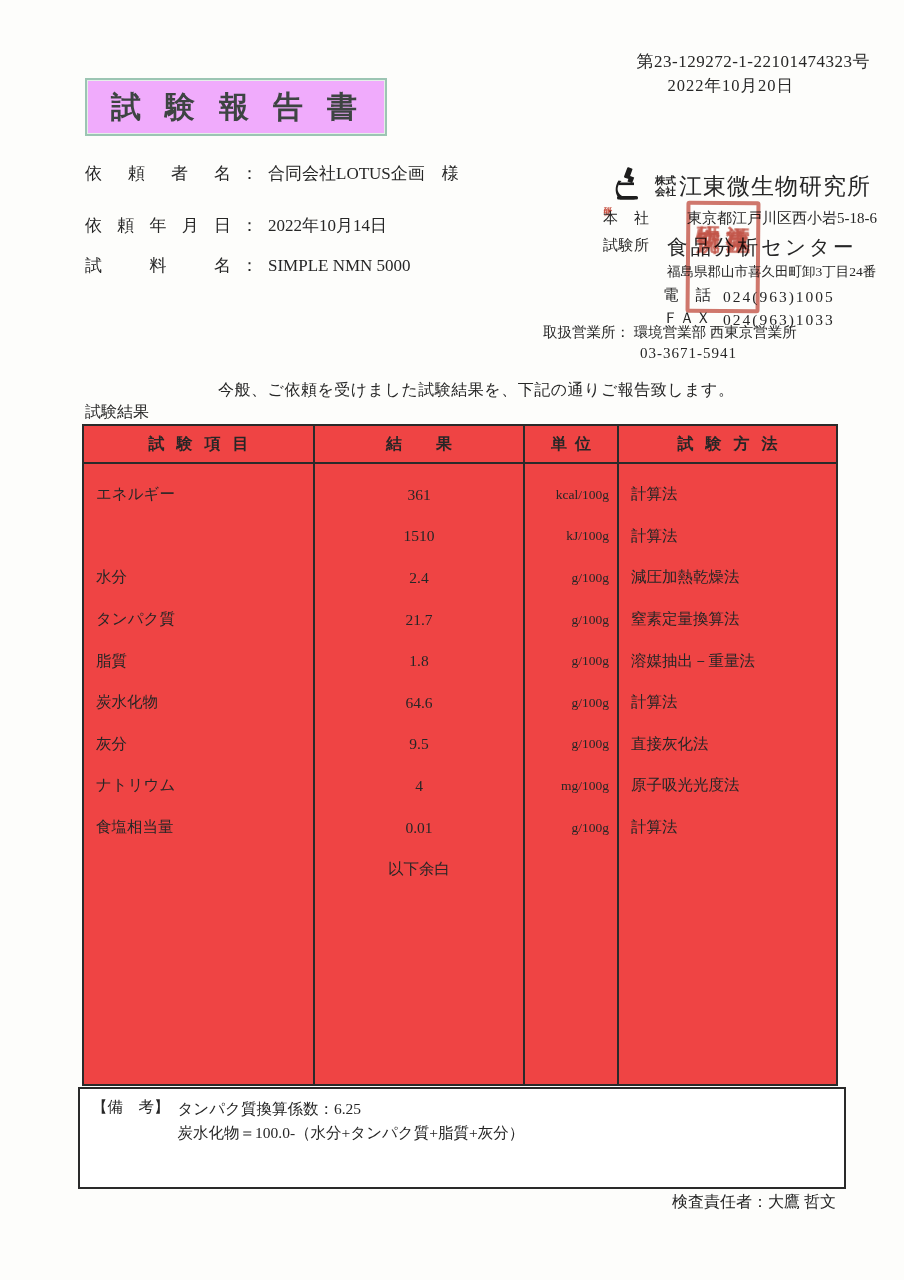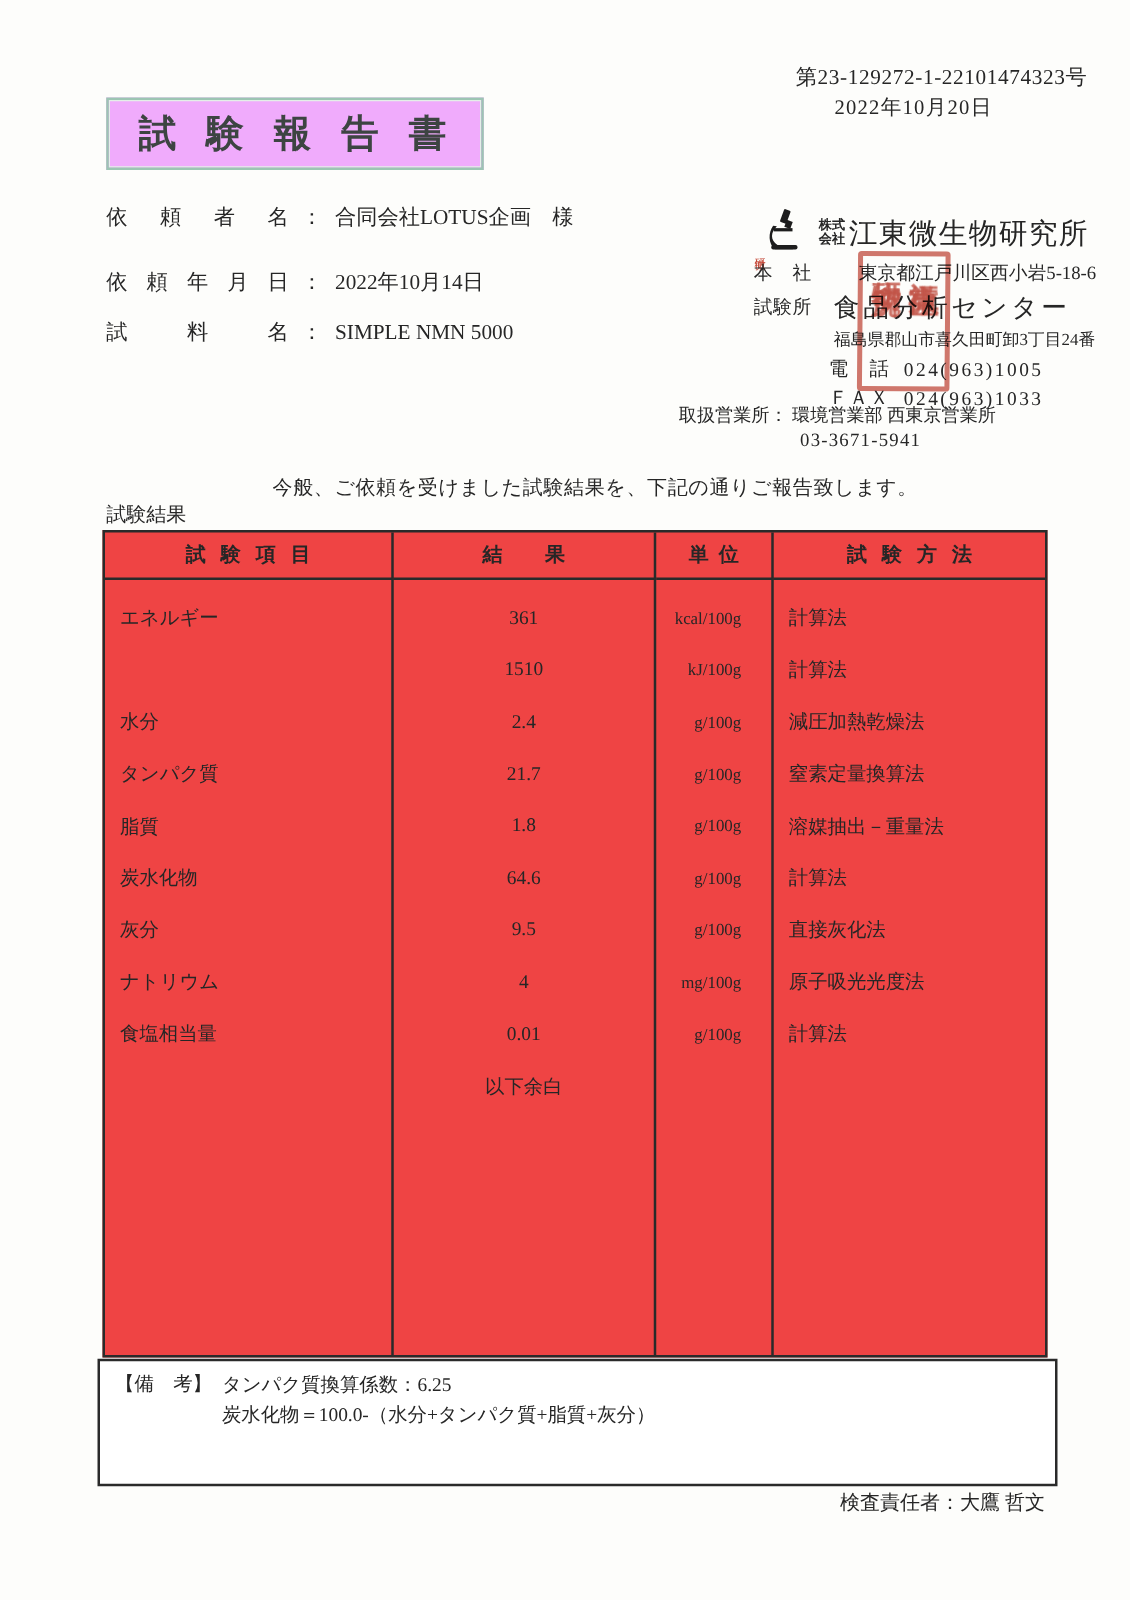--- a/index.html
+++ b/index.html
@@ -77,21 +77,21 @@
   .th,.tcol{border-right:2px solid #2a2a2a;}
   .th:nth-child(4),.tcol:last-child{border-right:none;}
   .th-sp{letter-spacing:12px;padding-left:12px;}
   .th-wide{letter-spacing:34px;padding-left:34px;}
   .th-unit{letter-spacing:8px;padding-left:8px;}
   .tcol{box-sizing:border-box;padding-top:10px;font-size:15.5px;}
   .tline{height:41.6px;display:flex;align-items:center;}
   .col-item .tline{padding-left:12px;}
   .col-result .tline{justify-content:center;}
   .col-unit{font-size:13.5px;}
-  .col-unit .tline{justify-content:flex-end;padding-right:24px;}
+  .col-unit .tline{justify-content:flex-end;padding-right:8px;}
   .col-method .tline{padding-left:12px;}
 
   
   .remarks{
     left:78px;top:1087px;width:768px;height:102px;border:2px solid #2a2a2a;
     box-sizing:border-box;display:flex;align-items:flex-start;background:#fff;
     font-size:15.5px;
   }
   .remarks-label{padding:8px 8px 0 12px;white-space:nowrap;}
   .remarks-lines{padding-top:8px;line-height:24px;}

